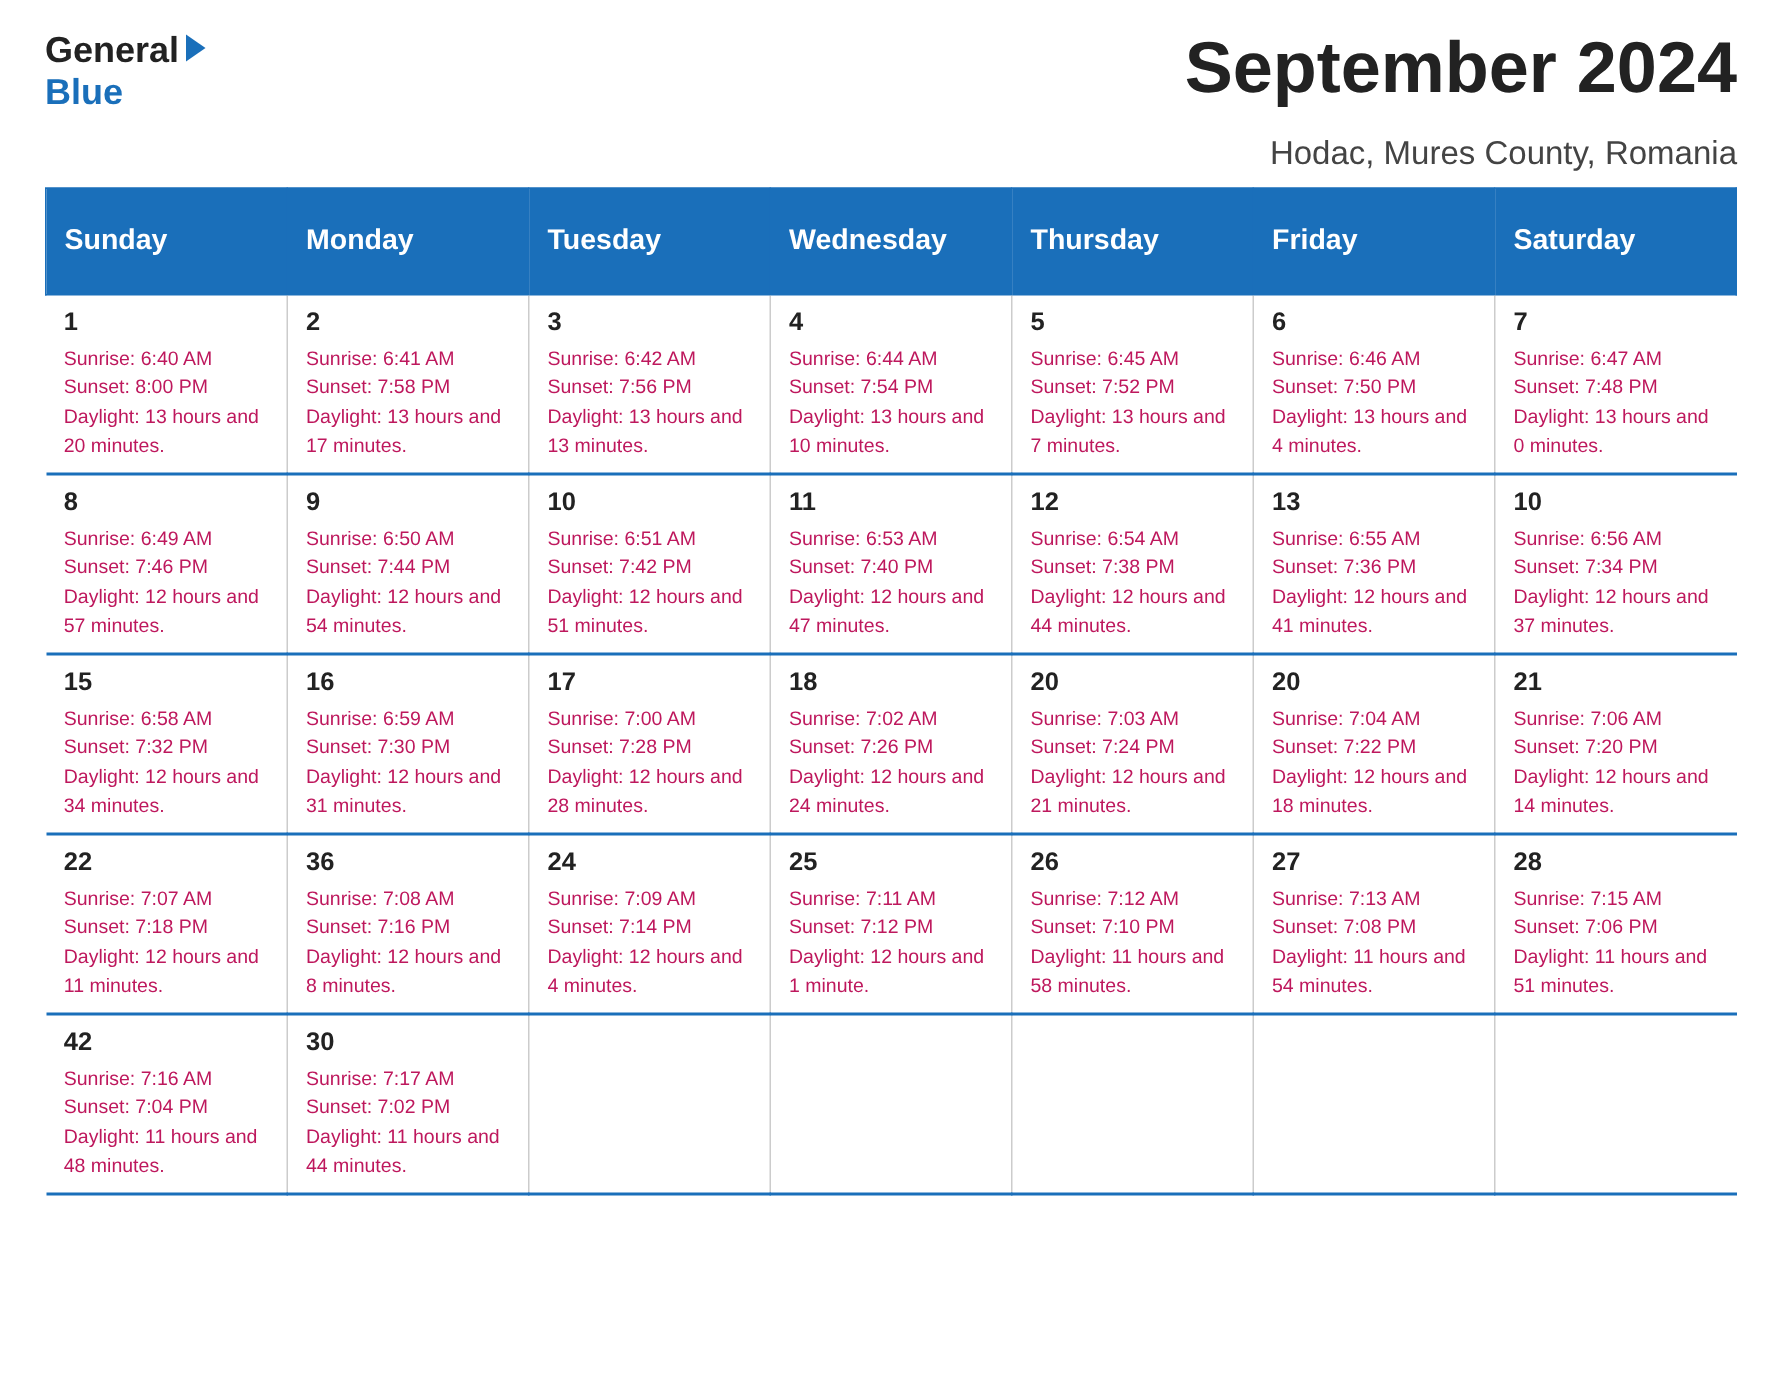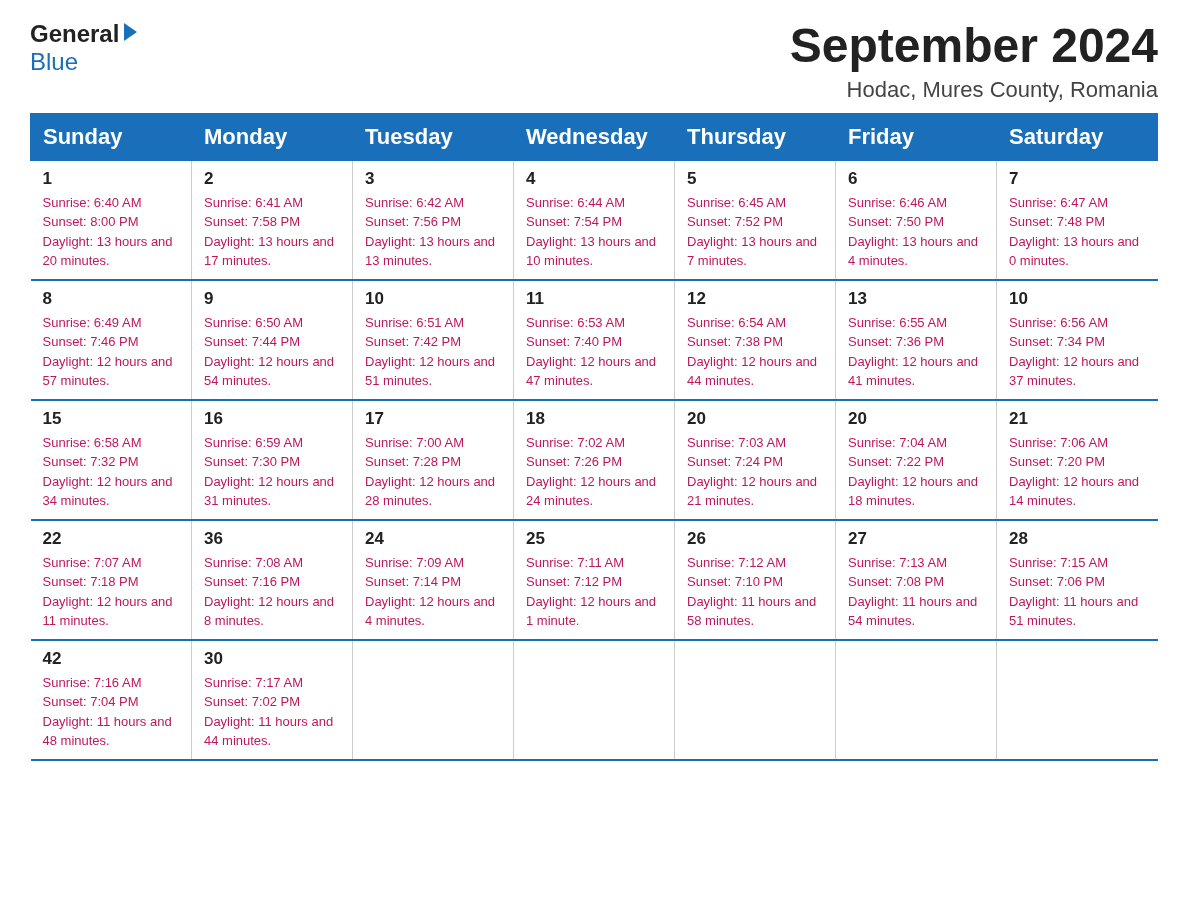--- a/index.html
+++ b/index.html
@@ -26,34 +26,34 @@
     .main-title {
       font-size: 48px;
       font-weight: bold;
       color: #222;
       line-height: 1.1;
       text-align: right;
     }
     .subtitle {
       font-size: 22px;
       color: #444;
-      margin-top: 4px;
+      margin-top: 16px;
     }
     .calendar {
       width: 100%;
       border-collapse: collapse;
       margin-top: 10px;
     }
     .calendar thead tr {
       background-color: #1a6fba;
       color: #fff;
     }
     .calendar thead th {
-      padding: 10px 12px;
-      font-size: 22px;
+      padding: 24px 12px;
+      font-size: 19px;
       font-weight: bold;
       text-align: left;
       border: 1px solid #1a6fba;
     }
     .calendar tbody tr {
       border-bottom: 2px solid #1a6fba;
     }
     .calendar tbody td {
       vertical-align: top;
       padding: 8px 12px;
@@ -95,21 +95,21 @@
       height: 0;
       border-left: 13px solid #1a6fba;
       border-top: 9px solid transparent;
       border-bottom: 9px solid transparent;
       margin-left: 2px;
       vertical-align: middle;
       margin-bottom: 4px;
     }
     .logo-blue-text {
       font-size: 24px;
-      font-weight: normal;
+      font-weight: bold;
       color: #1a6fba;
     }
   </style>
 </head>
 <body>
 
 <div class="header-row">
   <div class="logo">
     <div class="logo-wrapper">
       <span class="logo-general">General</span>

